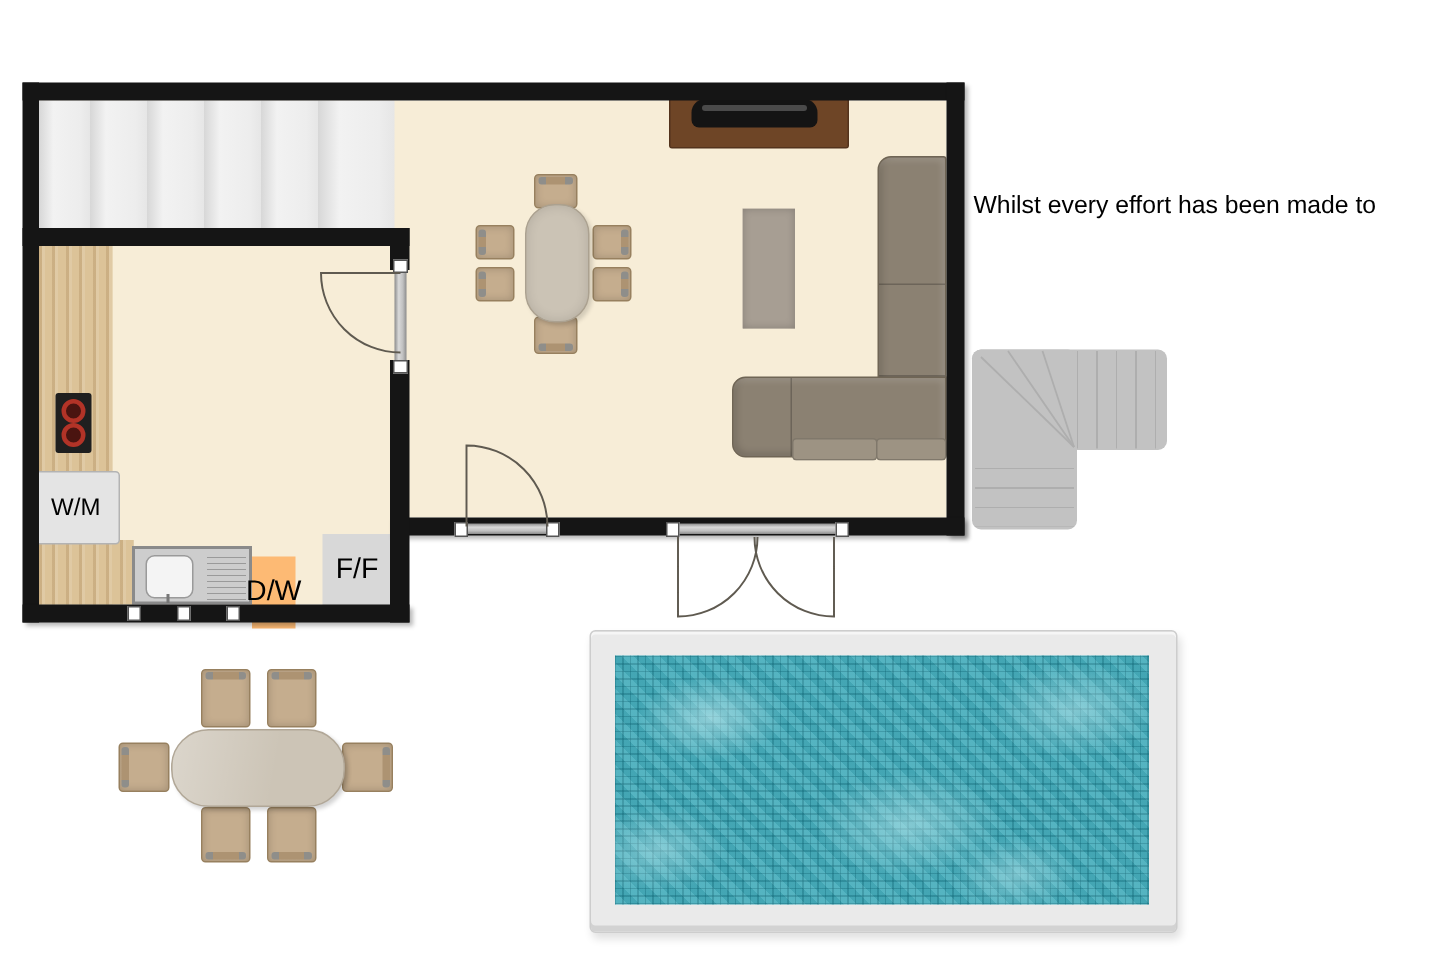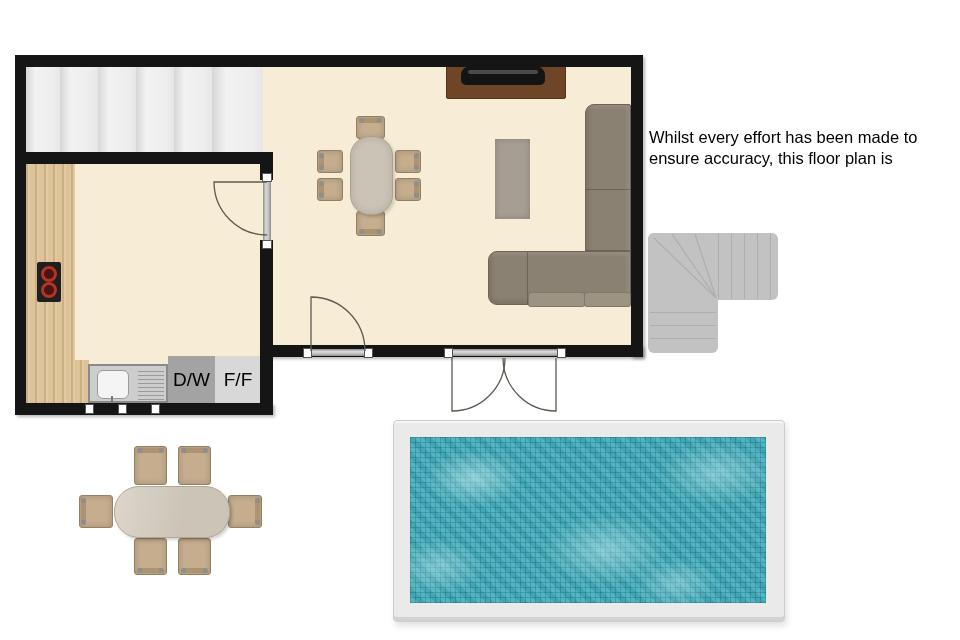--- a/index.html
+++ b/index.html
@@ -29,21 +29,21 @@
 
   
   .wood{background:#dcc398;background-image:repeating-linear-gradient(90deg,rgba(145,106,58,.22) 0 2px,rgba(255,255,255,.12) 2px 4px,transparent 4px 9px);}
   #hob{left:37px;top:262px;width:24px;height:40px;background:#1f1f1f;border-radius:2px;z-index:11;}
   .burner{position:absolute;width:10px;height:10px;border:3px solid #b23327;background:#4a1410;border-radius:50%;}
   #wm{left:21px;top:314px;width:57px;height:47px;background:#e4e4e4;border:1px solid #b3b3b3;border-radius:3px;z-index:12;font-size:16px;}
   #sink-unit{left:88px;top:364px;width:80px;height:39px;background:#cdcdcd;border:2px solid #8a8a8a;box-sizing:border-box;z-index:12;}
   #sink-basin{left:7px;top:4px;width:30px;height:27px;background:#f4f4f4;border:1px solid #9a9a9a;border-radius:6px;}
   #sink-tap{left:21px;top:30px;width:2px;height:6px;background:#777;}
   #drainer{left:48px;top:4px;width:26px;height:30px;background-image:repeating-linear-gradient(0deg,#9a9a9a 0 1px,transparent 1px 4px);}
-  #dw{left:168px;top:356px;width:47px;height:48px;background:#a3a3a3;z-index:12;font-size:19px;}
+  #dw{left:168px;top:371px;width:29px;height:48px;background:#fdba74;z-index:12;font-size:19px;}
   #ff{left:215px;top:356px;width:46px;height:48px;background:#d8d8d8;z-index:12;font-size:19px;}
 
   
   #tv-cabinet{left:446px;top:63px;width:118px;height:34px;background:#6e4526;border:1px solid #53331c;border-radius:2px;z-index:10;}
   #tv{left:461px;top:66px;width:84px;height:19px;background:#141414;border-radius:9px 9px 5px 5px;z-index:11;}
   #tv-screen{left:468px;top:70px;width:70px;height:4px;background:#4a4a4a;border-radius:2px;z-index:12;}
   .table{background:#cbc3b5;border:1px solid #aba190;box-shadow:inset 0 0 8px rgba(0,0,0,.12),2px 2px 3px rgba(0,0,0,.15);}
   #dining-table{left:350px;top:136px;width:41px;height:77px;border-radius:20px;z-index:10;}
   #rug{left:495px;top:139px;width:35px;height:80px;background:#a79e93;box-shadow:inset 0 0 6px rgba(0,0,0,.2);z-index:10;}
   .sofa{background:#8b8172;border:1px solid #6f6555;box-sizing:border-box;z-index:10;
@@ -133,20 +133,21 @@
   <div class="abs sofa-line" style="left:527px;top:252px;width:1px;height:52px;"></div>
   <div class="abs cushion" style="left:528px;top:292px;width:55px;height:13px;"></div>
   <div class="abs cushion" style="left:584px;top:292px;width:45px;height:13px;"></div>
 
   <div class="abs wood furn" style="left:26px;top:164px;width:49px;height:239px;"></div>
   <div class="abs wood furn" style="left:26px;top:360px;width:63px;height:43px;"></div>
   <div class="abs" id="hob">
     <div class="burner" style="left:4px;top:4px;"></div>
     <div class="burner" style="left:4px;top:20px;"></div>
   </div>
+  <div class="abs label" id="wm">W/M</div>
   <div class="abs" id="sink-unit">
     <div class="abs" id="sink-basin"></div>
     <div class="abs" id="sink-tap"></div>
     <div class="abs" id="drainer"></div>
   </div>
   <div class="abs label" id="dw">D/W</div>
   <div class="abs label" id="ff">F/F</div>
 
   <div class="abs wall" style="left:15px;top:55px;width:628px;height:12px;"></div>
   <div class="abs wall" style="left:15px;top:55px;width:11px;height:360px;"></div>
@@ -194,16 +195,15 @@
     <path d="M311,351 L311,297 A54,54 0 0 1 365,351" fill="none" stroke="#5f5a50" stroke-width="1.3"></path>
     <path d="M452,358 L452,411 A53,53 0 0 0 505,358" fill="none" stroke="#5f5a50" stroke-width="1.3"></path>
     <path d="M556,358 L556,411 A53,53 0 0 1 503,358" fill="none" stroke="#5f5a50" stroke-width="1.3"></path>
     <line x1="716" y1="298" x2="654" y2="238" stroke="#aeaeae" stroke-width="1.2"></line>
     <line x1="716" y1="298" x2="672" y2="234" stroke="#aeaeae" stroke-width="1.2"></line>
     <line x1="716" y1="298" x2="695" y2="234" stroke="#aeaeae" stroke-width="1.2"></line>
   </svg>
 
   <div class="abs" id="disclaimer">
     <div>Whilst every effort has been made to</div>
-    <div>ensure accuracy, this floor plan is</div>
   </div>
 
 </div>
 
 </body></html>

